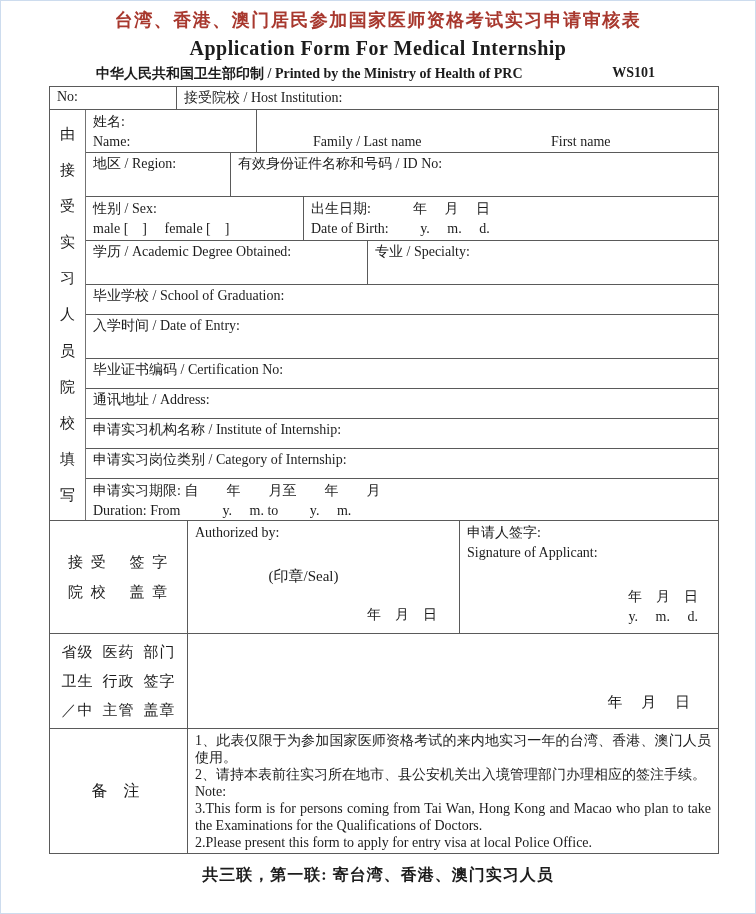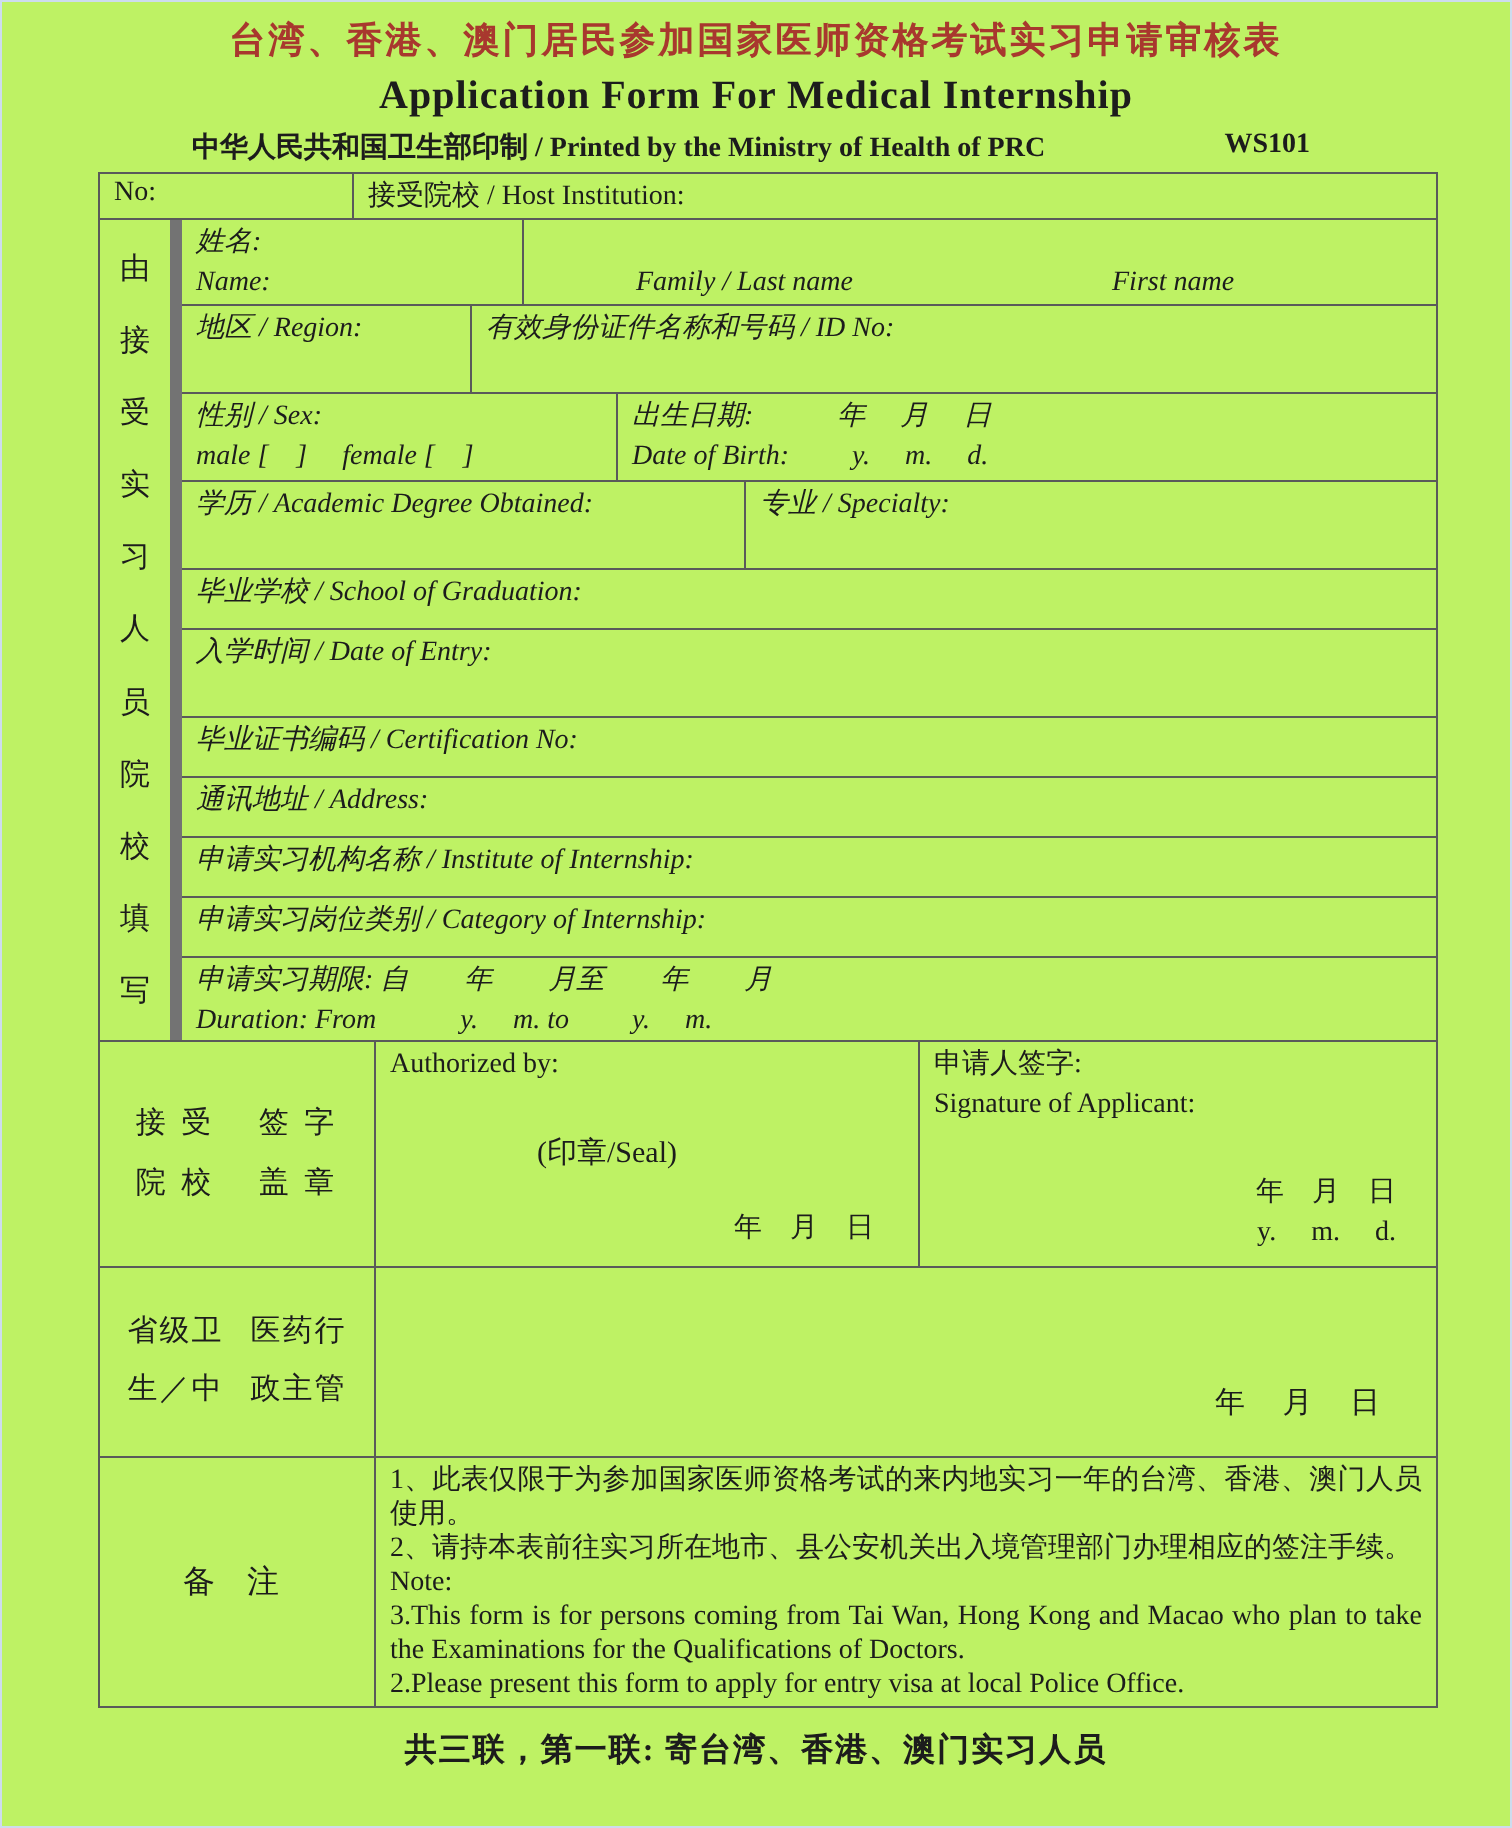--- a/index.html
+++ b/index.html
@@ -1,18 +1,18 @@
 <!DOCTYPE html>
 <html style="--accent: #a8382e;"><head>
 <meta charset="utf-8">
 <style>
   html,body { margin:0; padding:0; background:#dfe9f4; }
   .page {
     position:relative; width:756px; height:914px; margin:0 auto;
-    background:#bef264; border:1px solid #cddcee; box-sizing:border-box;
+    background:#ffffff; border:1px solid #cddcee; box-sizing:border-box;
     font-family:"Liberation Serif","DejaVu Serif",serif; color:#1c1c1c;
     overflow:hidden;
   }
   
   .title-zh {
     padding-top:7px; text-align:center; font-size:18px; font-weight:bold;
     letter-spacing:1.5px; color:var(--accent,#a8382e);
   }
   .title-en {
     margin-top:5px; text-align:center; font-size:20px; font-weight:bold;
@@ -32,21 +32,21 @@
   .tcell { border-left:1px solid #5a5a5a; box-sizing:border-box; padding:2px 7px; overflow:hidden; }
   .trow .tcell:first-child { border-left:none; }
   .grow { flex:1; }
   .ln { white-space:pre-wrap; line-height:20px; }
   
   .bodywrap { display:flex; border-top:1px solid #5a5a5a; }
   .vcol {
     width:35px; display:flex; flex-direction:column; justify-content:space-around;
     align-items:center; font-size:15px; box-sizing:border-box; padding:6px 0;
   }
-  .brows { flex:1; border-left:6px solid #737373;font-style:italic; }
+  .brows { flex:1; border-left:1px solid #737373; }
   .brow { display:flex; border-top:1px solid #5a5a5a; box-sizing:border-box; }
   .brows .brow:first-child { border-top:none; }
   .bcell { border-left:1px solid #5a5a5a; box-sizing:border-box; padding:2px 7px; overflow:hidden; }
   .brow .bcell:first-child { border-left:none; }
   .family-span { display:inline-block; width:238px; }
   
   .sig-left {
     display:flex; flex-direction:row; justify-content:center; align-items:center;
     font-size:15px; line-height:30px; letter-spacing:2px; text-align:center;
   }
@@ -189,20 +189,21 @@
           <div class="ln">年　月　日</div>
           <div class="ln">y.　 m.　 d.</div>
         </div>
       </div>
     </div>
 
     <div class="trow" style="height:95px">
       <div class="tcell sig-left" style="width:137px; line-height:29px; letter-spacing:1px;">
         <span>省级卫生／中</span>
         <span>医药行政主管</span>
+        <span>部门签字盖章</span>
       </div>
       <div class="tcell grow rel">
         <div class="prov-date ln">年　 月　 日</div>
       </div>
     </div>
 
     <div class="trow" style="height:125px">
       <div class="tcell notes-label" style="width:137px">备 注</div>
       <div class="tcell grow notes-body">
         <div class="ln">1、此表仅限于为参加国家医师资格考试的来内地实习一年的台湾、香港、澳门人员使用。</div>

